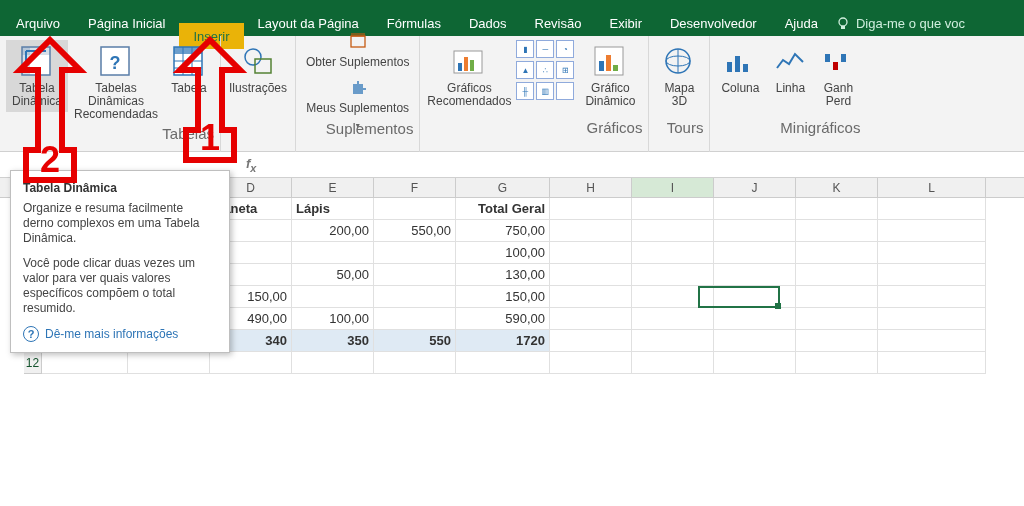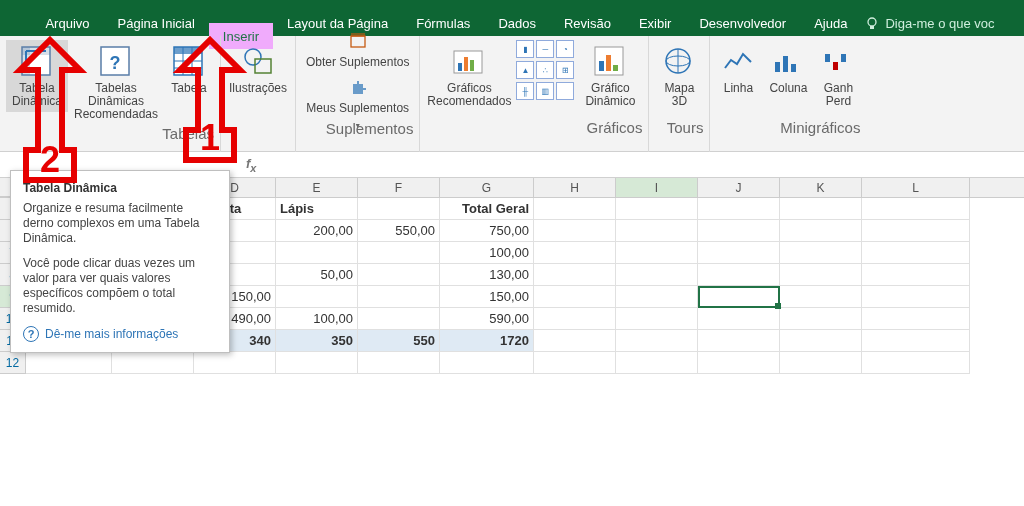--- a/index.html
+++ b/index.html
@@ -2,23 +2,23 @@
 <html><head>
 <meta charset="utf-8">
 <style>
   * { box-sizing: border-box; margin: 0; padding: 0; }
   body { font-family: "Segoe UI", Tahoma, sans-serif; font-size: 12px; color: #333; background: #fff; width: 1024px; height: 506px; overflow: hidden; position: relative; }
 
   
   .titlebar { background: #0e6634; height: 10px; }
 
   
-  .menurow { background: #0e6634; display: flex; align-items: center; height: 26px; padding-left: 2px; color: #fff; justify-content: center; }
+  .menurow { background: #0e6634; display: flex; align-items: center; height: 26px; padding-left: 2px; color: #fff; }
   .menurow .tab { padding: 0 14px; height: 26px; display: flex; align-items: center; cursor: pointer; font-size: 13px; }
-  .menurow .tab.active { background: #f0abfc; color: #217346; margin-top: 26px; }
+  .menurow .tab.active { background: #eab308; color: #217346; margin-top: 26px; }
   .menurow .tellme { display:flex; align-items:center; gap:6px; margin-left:4px; color:#cfeedd; font-size:13px; }
   .menurow .bulb { display:inline-block; width:14px; height:14px; }
 
   
   .ribbon { background: #f3f3f3; border-bottom: 1px solid #d0d0d0; height: 116px; display: flex; }
   .group { border-right: 1px solid #d8d8d8; padding: 4px 6px 2px 6px; display: flex; flex-direction: column; justify-content: space-between; height: 116px; }
   .group-body { display:flex; gap:4px; align-items:flex-start; }
   .group-label { text-align:right; font-size:15px; color:#6a6a6a; padding-bottom:14px; }
 
   .bigbtn { display:flex; flex-direction:column; align-items:center; width:62px; text-align:center; gap:2px; padding:4px 2px; cursor:pointer; font-size:12px; line-height:13px; color:#444; }
@@ -35,21 +35,21 @@
   .mini-charts .mc { width:18px; height:18px; border:1px solid #8faadc; background:#fff; display:flex; align-items:center; justify-content:center; font-size:8px; color:#2e75b6; }
 
   
   .fbar { display:flex; align-items:center; height:26px; border-bottom:1px solid #d0d0d0; background:#fff; padding-left:238px;font-weight:bold; }
   .fbar .fx { font-style:italic; color:#777; font-size:13px; padding:0 8px; }
 
   
   .grid { position:relative; }
   .colheads { display:flex; background:#f0f0f0; border-bottom:1px solid #ccc; height:20px; }
   .colheads .ch { border-right:1px solid #ccc; text-align:center; font-size:12px; color:#555; line-height:20px; }
-  .rowhead { width:26px; text-align:center; background:#f0f0f0; border-right:1px solid #ccc; border-bottom:1px solid #ccc; color:#0369a1; font-size:12px; line-height:22px; }
+  .rowhead { width:18px; text-align:center; background:#f0f0f0; border-right:1px solid #ccc; border-bottom:1px solid #ccc; color:#14532d; font-size:12px; line-height:22px;margin-left:24px; }
   .rowhead.hl { background:#d6e9d6; }
   .gridbody .gr { display:flex; height:22px; }
   .cell { border-right:1px solid #e0e0e0; border-bottom:1px solid #e0e0e0; padding:0 4px; font-size:13px; line-height:22px; overflow:hidden; white-space:nowrap; }
   .cell.r { text-align:right; }
   .cell.hdr { font-weight:bold; }
   .cell.total { background:#dfeaf4; font-weight:bold; }
   .selcell { position:absolute; border:2px solid #217346; pointer-events:none; }
   .selcell::after { content:""; position:absolute; right:-3px; bottom:-3px; width:6px; height:6px; background:#217346; }
 
   
@@ -233,37 +233,37 @@
             </svg>
         </span>
         <span class="lbl">Mapa 3D</span>
       </div>
     </div>
     <div class="group-label">Tours</div>
   </div>
 
   <div class="group" style="border-right:none">
     <div class="group-body">
-      <div class="bigbtn" style="width:44px">
-        <span class="ico">
-            <svg width="30" height="24">
-              <polyline points="2,18 8,10 14,14 20,4 28,12" fill="none" stroke="#2e75b6" stroke-width="2"></polyline>
-            </svg>
-          </span>
-        <span class="lbl">Linha</span>
-      </div>
       <div class="bigbtn" style="width:48px">
         <span class="ico">
             <svg width="30" height="24">
               <rect x="2" y="12" width="5" height="10" fill="#2e75b6"></rect>
               <rect x="10" y="6" width="5" height="16" fill="#2e75b6"></rect>
               <rect x="18" y="14" width="5" height="8" fill="#2e75b6"></rect>
             </svg>
           </span>
         <span class="lbl">Coluna</span>
+      </div>
+      <div class="bigbtn" style="width:44px">
+        <span class="ico">
+            <svg width="30" height="24">
+              <polyline points="2,18 8,10 14,14 20,4 28,12" fill="none" stroke="#2e75b6" stroke-width="2"></polyline>
+            </svg>
+          </span>
+        <span class="lbl">Linha</span>
       </div>
       <div class="bigbtn" style="width:44px">
         <span class="ico">
             <svg width="30" height="24">
               <rect x="2" y="4" width="5" height="8" fill="#2e75b6"></rect>
               <rect x="10" y="12" width="5" height="8" fill="#c00000"></rect>
               <rect x="18" y="4" width="5" height="8" fill="#2e75b6"></rect>
             </svg>
           </span>
         <span class="lbl">Ganh Perd</span>

